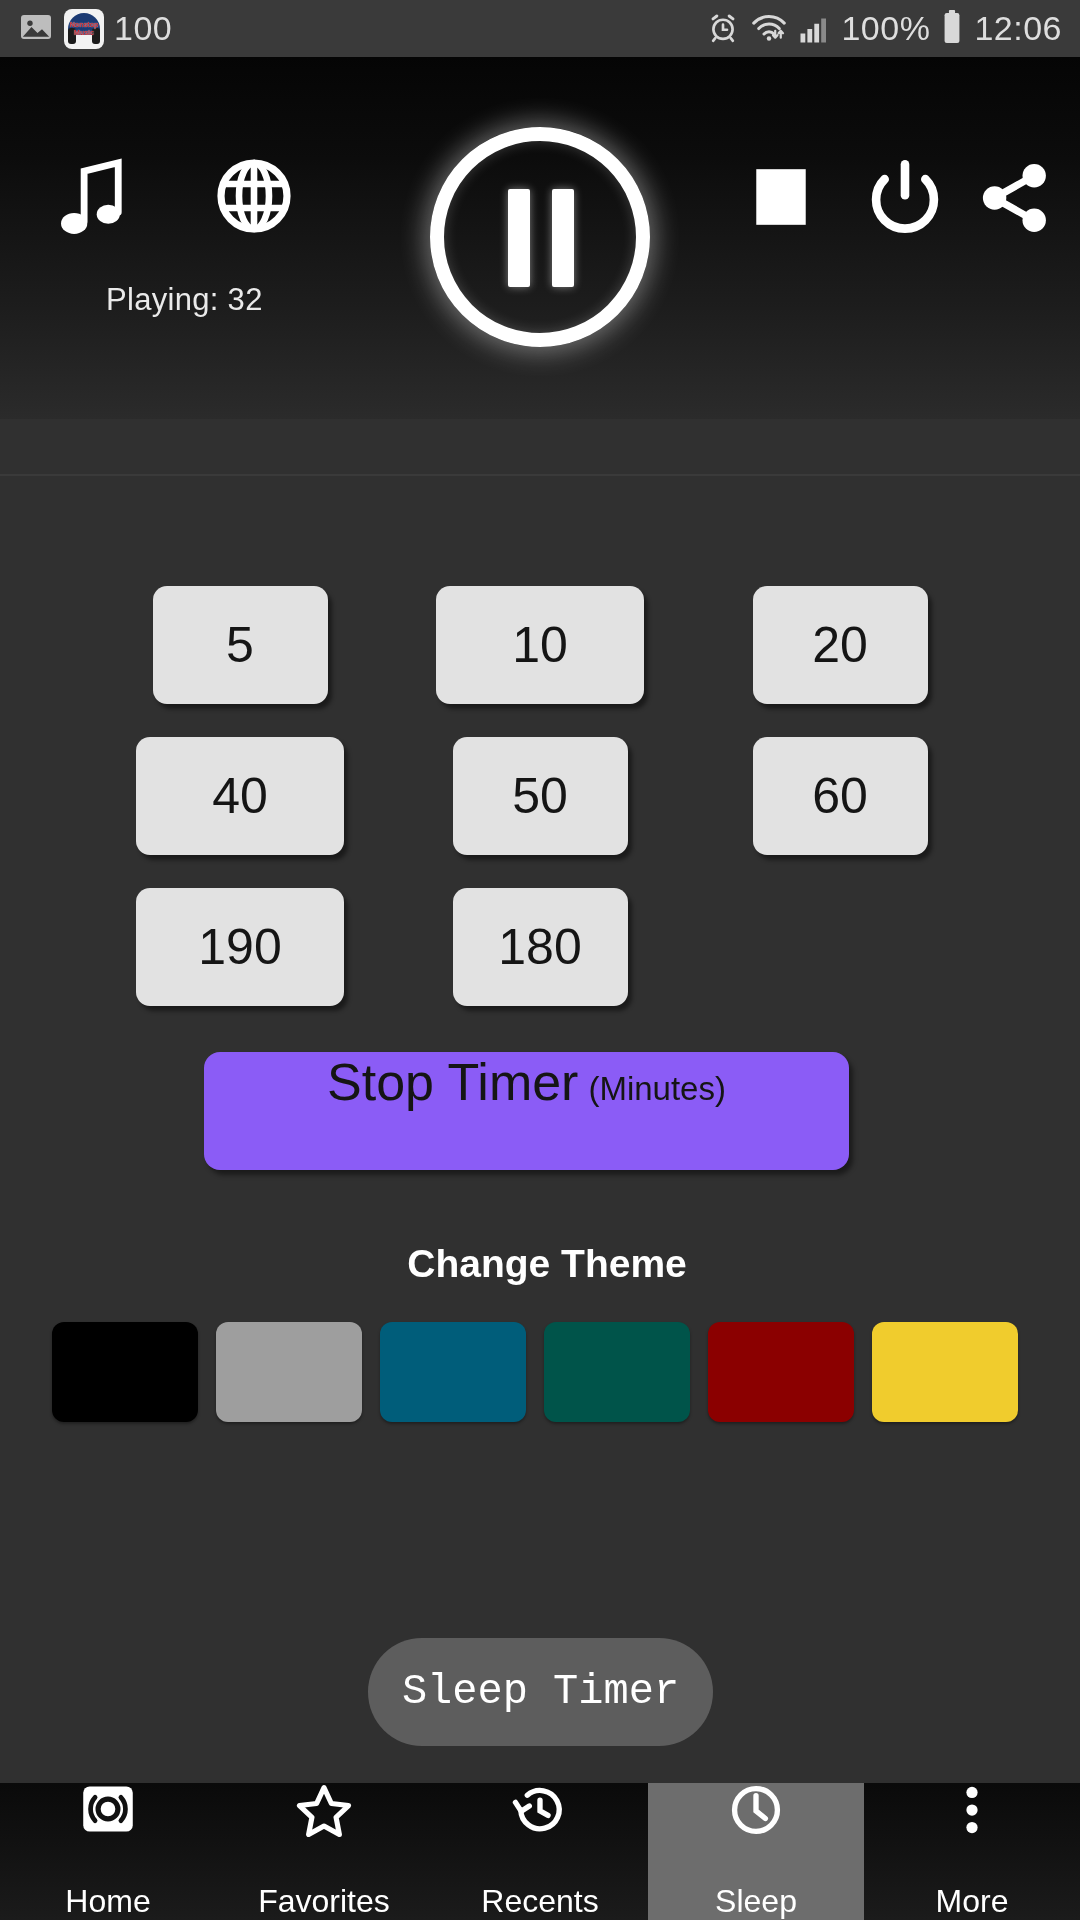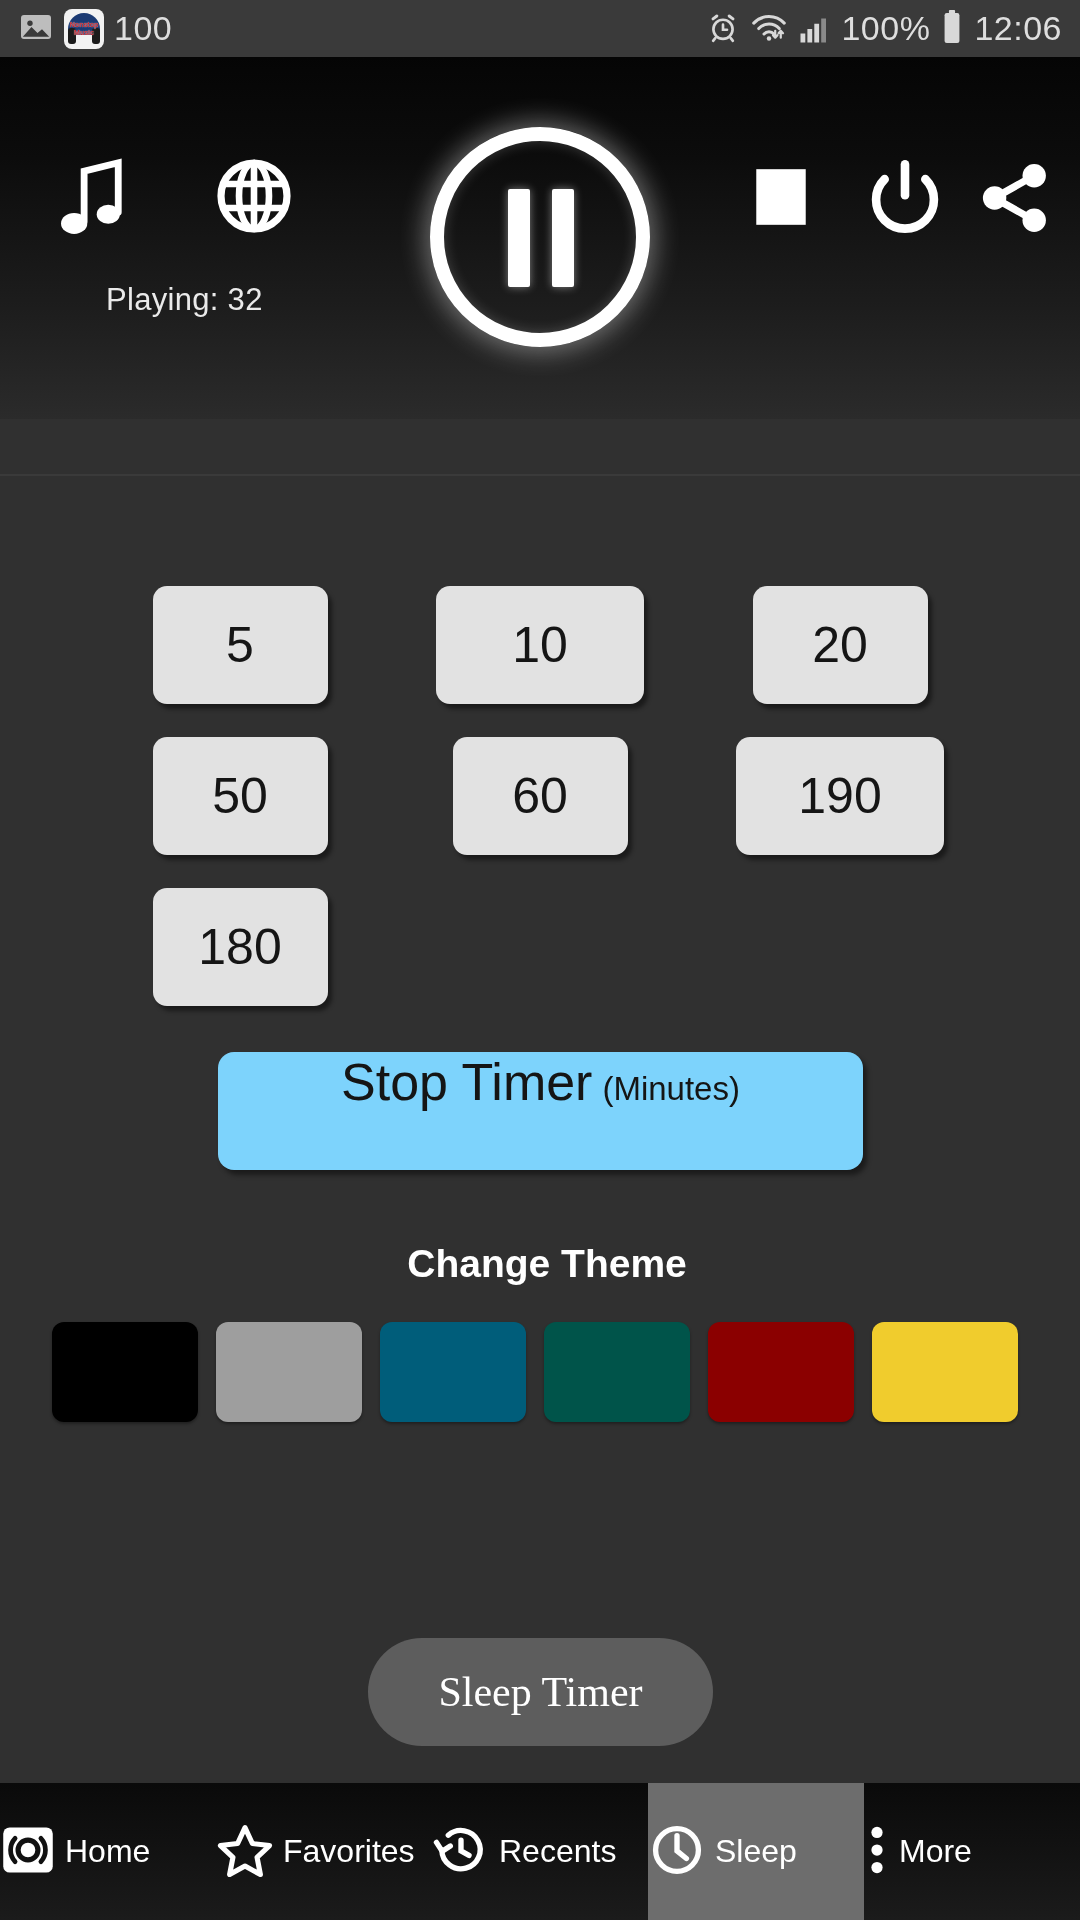--- a/index.html
+++ b/index.html
@@ -91,22 +91,22 @@
     width:175px; height:118px; background:#e2e2e2;
     border:none; border-radius:14px;
     font-family:"Liberation Sans", sans-serif;
     font-size:50px; color:#151515;
     box-shadow:4px 5px 4px rgba(0,0,0,.45);
     cursor:pointer; display:flex; align-items:center; justify-content:center;
   }
   .timer-btn.wide{ width:208px; }
 
   #stop-timer-btn{
-    position:absolute; left:218px; top:1052px;
-    width:645px; height:118px; background:#7dd3fc;
+    position:absolute; left:204px; top:1052px;
+    width:645px; height:118px; background:#8b5cf6;
     border:none; border-radius:16px;
     box-shadow:4px 5px 5px rgba(0,0,0,.45);
     cursor:pointer; display:flex; align-items:baseline; justify-content:center; gap:10px;
   }
   #stop-timer-label{ font-size:52px; color:#151515; font-family:"Liberation Sans",sans-serif; }
   #stop-timer-unit{ font-size:33px; color:#151515; font-family:"Liberation Sans",sans-serif; }
 
   
   #theme-title{
     position:absolute; left:7px; top:1242px; width:1080px; text-align:center;
@@ -120,33 +120,33 @@
     width:146px; height:100px; border-radius:12px; cursor:pointer;
     box-shadow:0 2px 3px rgba(0,0,0,.35);
   }
 
   
   #sleep-timer-pill{
     position:absolute; left:368px; top:1638px;
     width:345px; height:108px; background:#5d5d5d;
     border:none; border-radius:56px; cursor:pointer;
     font-size:42px; color:#ffffff;
-    font-family:Liberation Serif, serif;
+    font-family:Liberation Mono, monospace;
     display:flex; align-items:center; justify-content:center;
   }
 
   
   #bottom-nav{
     position:absolute; left:0; bottom:0; width:1080px; height:137px;
     background:linear-gradient(180deg,#0a0a0a 0%,#141414 60%,#1b1b1b 100%);
     display:flex;
   }
   .nav-item{
-    flex:1; display:flex; 
-    align-items:center; justify-content:flex-start; gap:9px; cursor:pointer;
+    flex:1; display:flex; flex-direction:column;
+    align-items:center; justify-content:space-between; gap:9px; cursor:pointer;
     position:relative;
   }
   .nav-item.active{ background:#6d6d6d; }
   .nav-label{ font-size:32px; color:#ffffff; }
   .nav-icon{ display:block; }
 </style>
 </head>
 <body>
 
 <div id="status-bar">
@@ -254,20 +254,21 @@
   </div>
 
   <div id="playing-label">Playing: 32</div>
   <div id="header-divider"></div>
 </div>
 
 <div id="timer-grid">
   <button class="timer-btn">5</button>
   <button class="timer-btn wide">10</button>
   <button class="timer-btn">20</button>
+  <button class="timer-btn wide">40</button>
   <button class="timer-btn">50</button>
   <button class="timer-btn">60</button>
   <button class="timer-btn wide">190</button>
   <button class="timer-btn">180</button>
 </div>
 
 <button id="stop-timer-btn">
   <span id="stop-timer-label">Stop Timer</span>
   <span id="stop-timer-unit">(Minutes)</span>
 </button>

